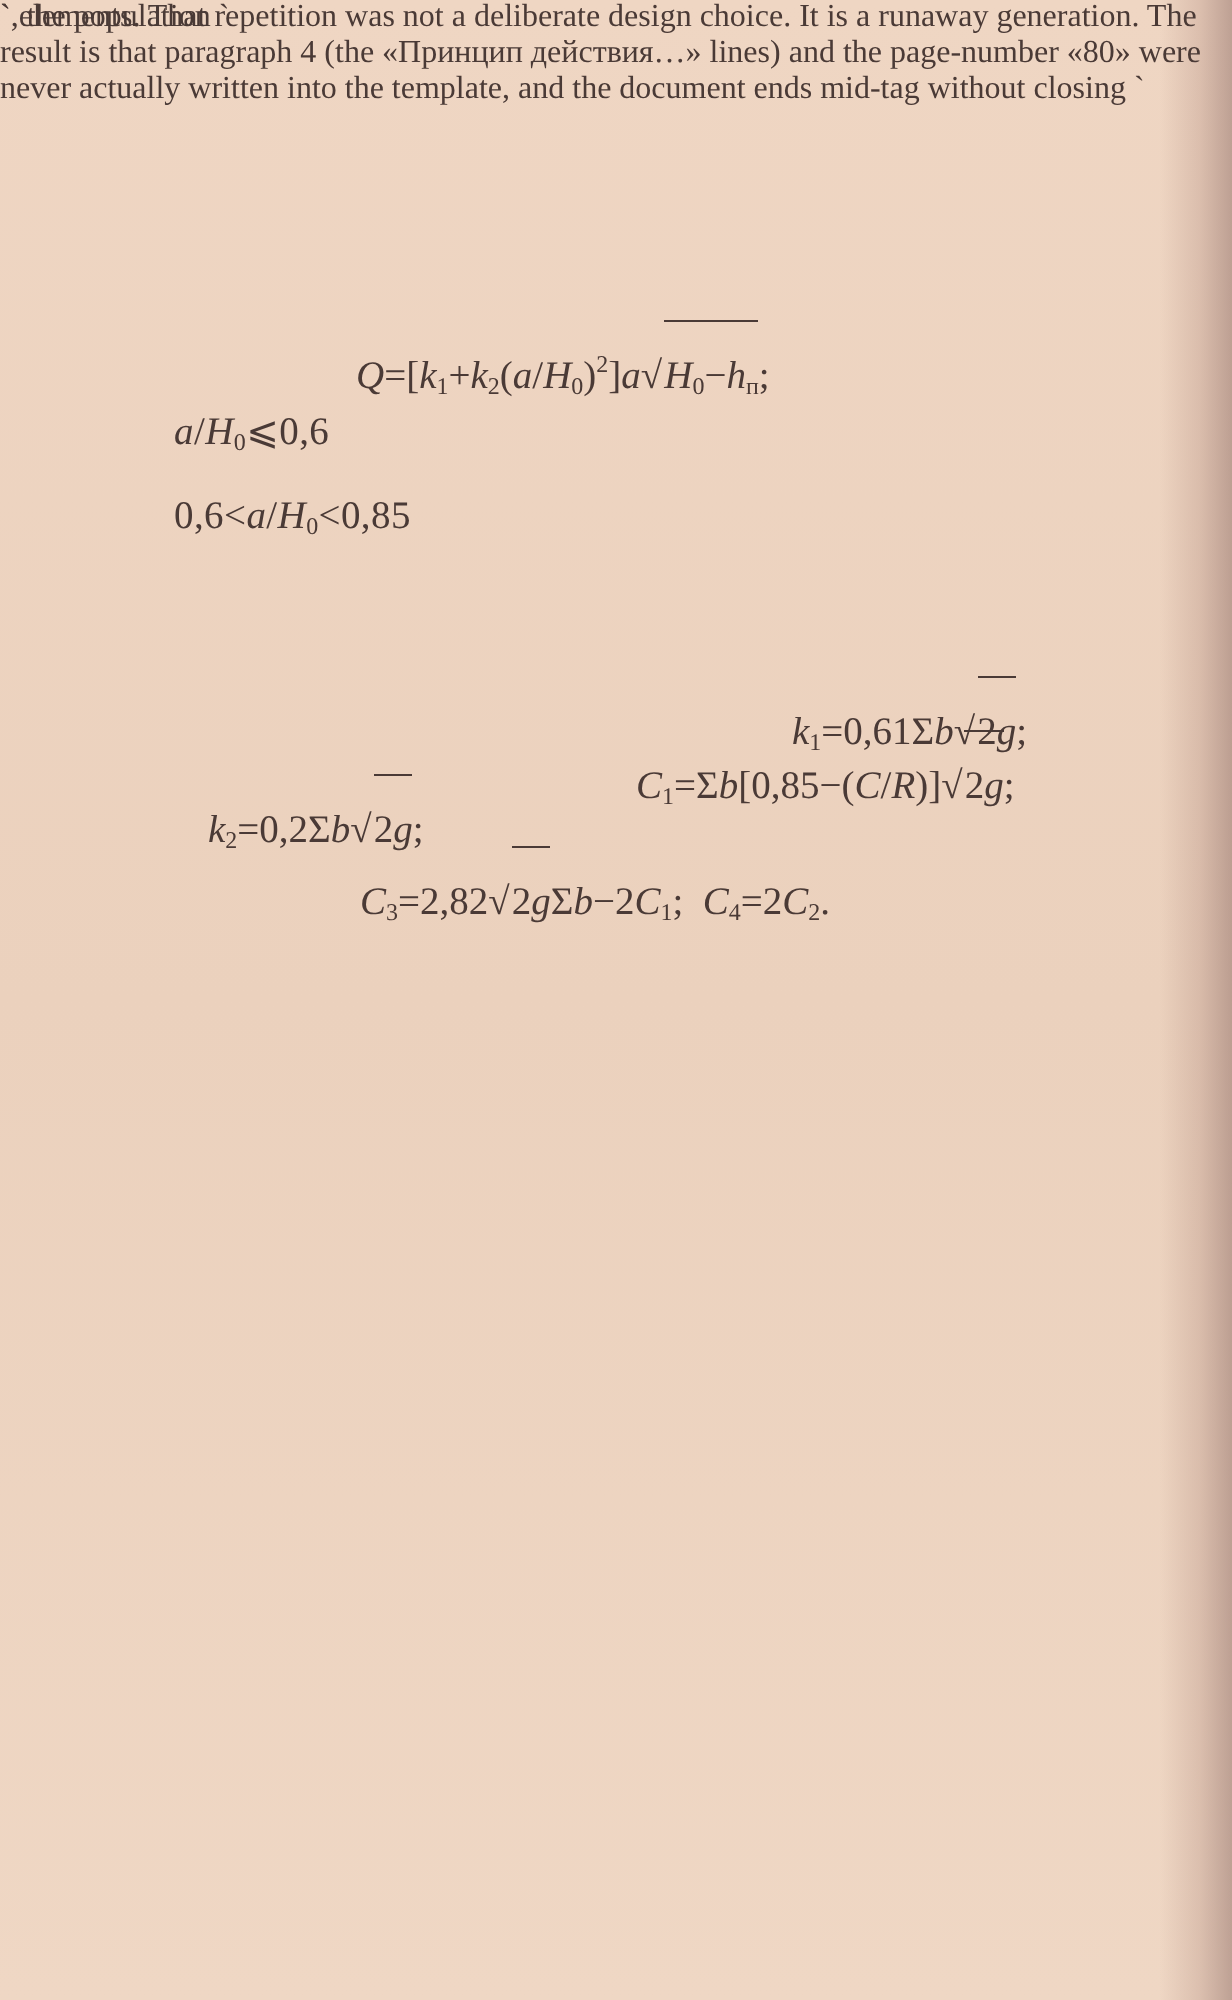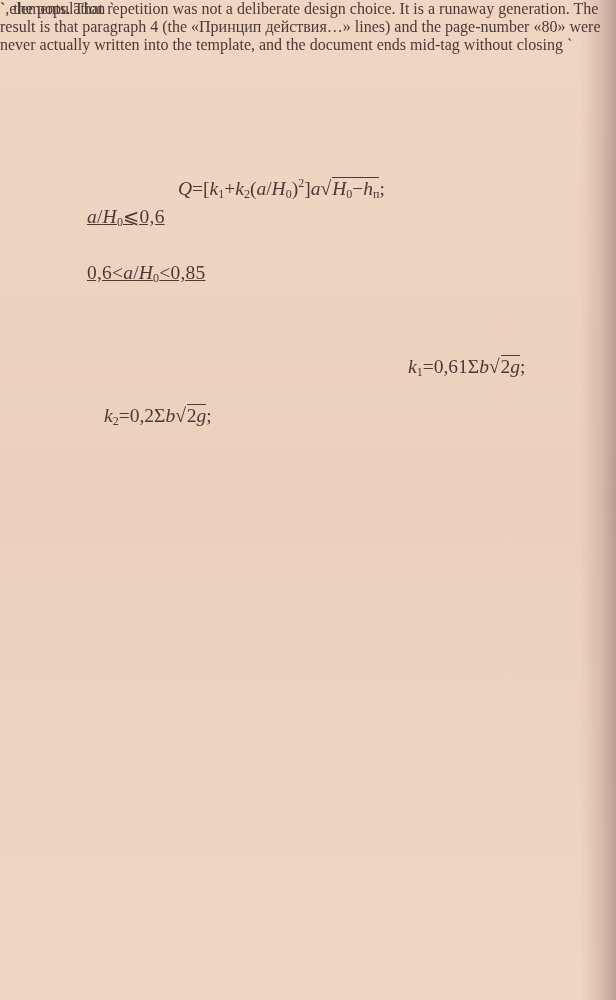--- a/index.html
+++ b/index.html
@@ -31,40 +31,40 @@
       width: 548px;
       font-size: 19.5px;
       line-height: 22px;
       white-space: nowrap;
       letter-spacing: 0.2px;
     }
     .just {
       text-align: justify;
       text-align-last: justify;
     }
-    .indent { padding-left: 27px; width: 521px; text-decoration: underline; }
+    .indent { padding-left: 27px; width: 521px; }
     .formula {
       position: absolute;
       font-size: 19.5px;
       line-height: 22px;
       white-space: nowrap;
     }
     .eqnum {
       position: absolute;
       right: 66px;
       font-size: 19.5px;
       line-height: 22px;
     }
     .it { font-style: italic; }
     .b { font-weight: bold; }
     sub { font-size: 12px; vertical-align: -3px; line-height: 0; }
     sup { font-size: 12px; vertical-align: 8px; line-height: 0; }
     .sqrt {
       border-top: 1.5px solid #4a3a36;
-      padding-top: 0px;
+      padding-top: 17px;
       margin-left: 1px;
     }
     .rad { font-style: normal; }
   </style>
 </head>
 <body>
 
 
 
 <div class="page">
@@ -94,37 +94,43 @@
   
   <div class="line indent" style="top:206px">
     <span></span>
     <span><span class="it">a</span>/<span class="it">H</span><sub>0</sub>⩽0,6</span>
   </div>
 
   
   <div class="eqnum" style="top:233px"></div>
 
   
-  <div class="line indent" style="top:262px">
+  <div class="line indent" style="top:248px">
     <span></span>
     <span>0,6&lt;<span class="it">a</span>/<span class="it">H</span><sub>0</sub>&lt;0,85</span>
   </div>
 
   
   <div class="eqnum" style="top:317px"></div>
 
   
   <div class="formula" style="top:356px; left:92px">
     <span style="word-spacing:10px"></span>
   </div>
-  <div class="formula" style="top:356px; left:408px">
+  <div class="formula" style="top:356px; left:396px">
     <span class="it">k</span><sub>1</sub>=0,61Σ<span class="it">b</span><span class="rad">√</span><span class="sqrt">2<span class="it">g</span></span>;
   </div>
   <div class="formula" style="top:405px; left:104px">
     <span class="it">k</span><sub>2</sub>=0,2Σ<span class="it">b</span><span class="rad">√</span><span class="sqrt">2<span class="it">g</span></span>;
+  </div>
+  <div class="formula" style="top:383px; left:318px">
+    <span class="it">C</span><sub>1</sub>=Σ<span class="it">b</span>[0,85−(<span class="it">C</span>/<span class="it">R</span>)]<span class="rad">√</span><span class="sqrt">2<span class="it">g</span></span>;
+  </div>
+  <div class="formula" style="top:441px; left:180px">
+    <span class="it">C</span><sub>3</sub>=2,82<span class="rad">√</span><span class="sqrt">2<span class="it">g</span></span>Σ<span class="it">b</span>−2<span class="it">C</span><sub>1</sub>;&nbsp; <span class="it">C</span><sub>4</sub>=2<span class="it">C</span><sub>2</sub>.
   </div>
   <div class="line" style="top:471px"></div>
 
   
   <div class="line just indent b" style="top:494px"></div>
   <div class="line just" style="top:517px">
     <span class="b"></span>
     <span></span>
   </div>
   <div class="line just" style="top:540px"></div>

